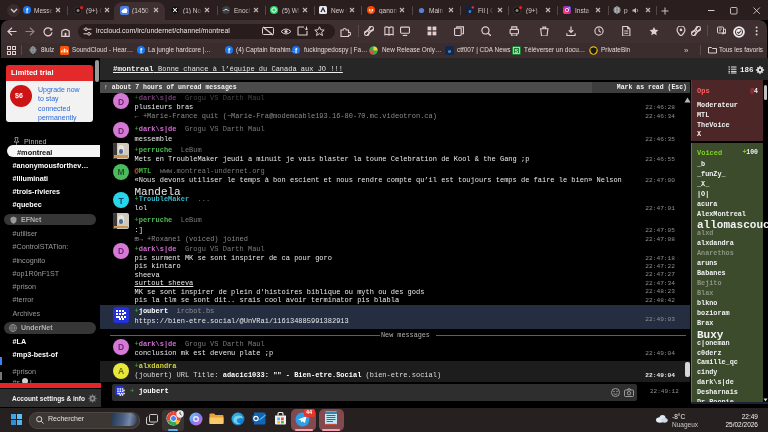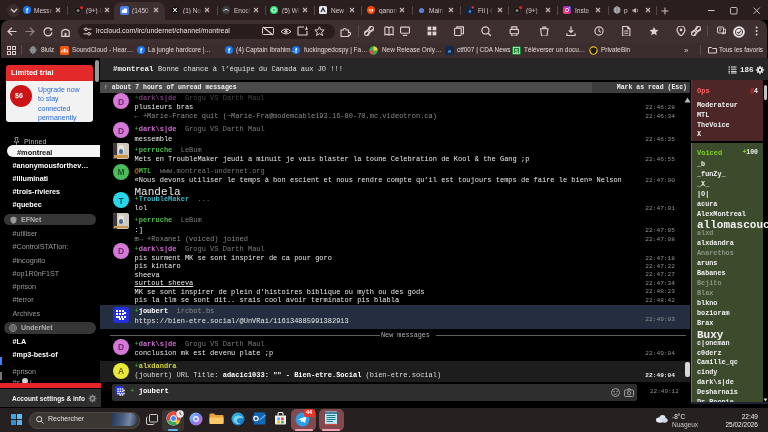--- a/index.html
+++ b/index.html
@@ -334,21 +334,21 @@
     <path d="M4.5 1.2 L7.5 2.5 V4.5 C7.5 6.5 6 7.6 4.5 8 C3 7.6 1.5 6.5 1.5 4.5 V2.5 Z" fill="#1a1a1a"></path>
   </svg>
 <div class="abs nw" style="left:601px;top:46px;font-size:6.4px;color:#e3d9d9;">PrivateBin</div>
 <div class="abs" style="left:684px;top:45.5px;font-size:8px;color:#d8c8c8;">»</div>
 <div class="abs" style="left:700px;top:45px;width:1px;height:10px;background:#5b4a4b;"></div>
 <svg class="abs" style="left:708px;top:46px;" width="9" height="8">
     <path d="M0.5 1.5 H3.5 L4.5 2.5 H8.5 V7 H0.5 Z" fill="none" stroke="#e2cfcf" stroke-width="1"></path>
   </svg>
 <div class="abs nw" style="left:719px;top:46px;font-size:6.4px;color:#e3d9d9;">Tous les favoris</div>
 <div class="abs" style="left:100px;top:58px;width:668px;height:22px;background:#262626;"></div>
-<div class="abs nw mono" style="left:113px;top:65px;font-size:7.5px;color:#f0f0f0;"><span class="b">#montreal</span> <span style="font-size:7px;color:#e2e2e2;">Bonne chance à l’équipe du Canada aux JO !!!</span></div>
+<div class="abs nw mono" style="left:113px;top:65px;font-size:7.5px;color:#f0f0f0;text-decoration:underline;"><span class="b">#montreal</span> <span style="font-size:7px;color:#e2e2e2;">Bonne chance à l’équipe du Canada aux JO !!!</span></div>
 <svg class="abs" style="left:728px;top:66px;" width="9" height="8">
     <path d="M0.5 1 H2 M0.5 3.2 H2 M0.5 5.4 H2 M0.5 7 H2 M3 1 H8.5 M3 3.2 H8.5 M3 5.4 H8.5 M3 7 H8.5" stroke="#e8e8e8" stroke-width="1"></path>
   </svg>
 <div class="abs nw mono b" style="left:740px;top:66px;font-size:7.5px;color:#f0f0f0;">186</div>
 <svg class="abs" style="left:754.5px;top:65px;" width="10" height="10" viewBox="0 0 10 10">
     <path d="M5 0.5 L6 2 H4 Z M5 9.5 L6 8 H4 Z M0.5 5 L2 4 V6 Z M9.5 5 L8 4 V6 Z M1.8 1.8 L3.3 2.5 L2.5 3.3 Z M8.2 8.2 L6.7 7.5 L7.5 6.7 Z M8.2 1.8 L7.5 3.3 L6.7 2.5 Z M1.8 8.2 L2.5 6.7 L3.3 7.5 Z" fill="#e8e8e8"></path>
     <circle cx="5" cy="5" r="3" fill="#e8e8e8"></circle>
     <circle cx="5" cy="5" r="1.2" fill="#262626"></circle>
   </svg>
 <div class="abs" style="left:6px;top:64.5px;width:86.5px;height:16px;background:#e4292b;border-radius:3px 3px 0 0;"></div>

